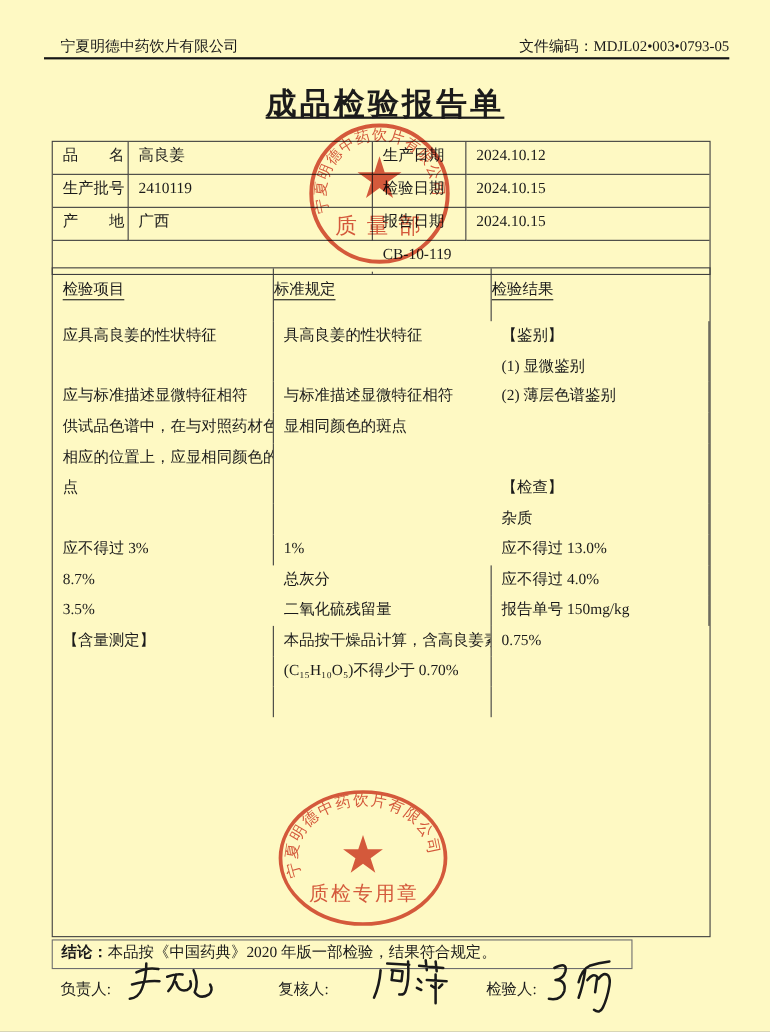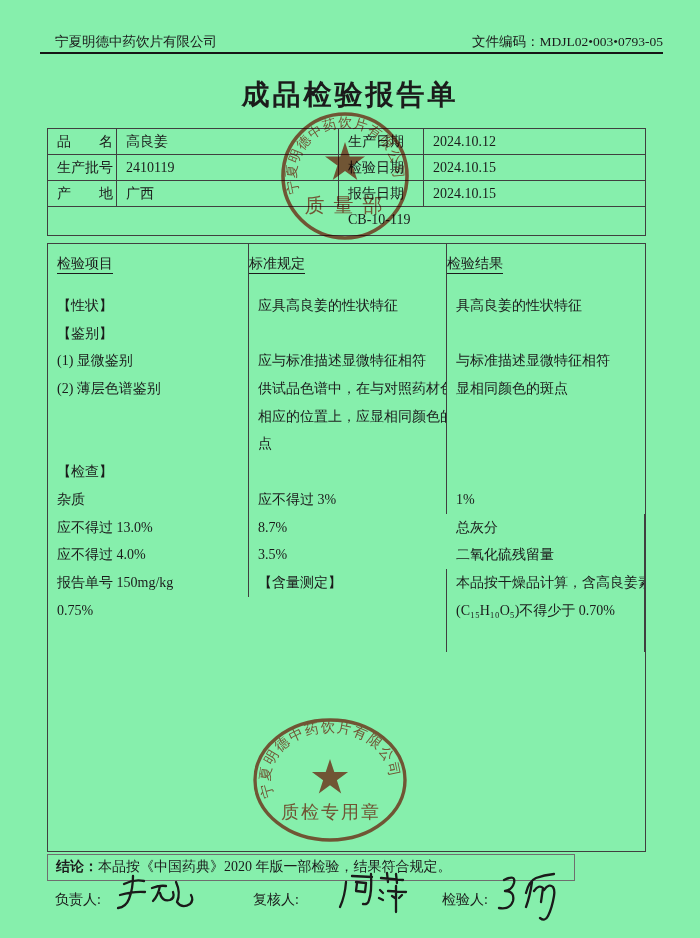--- a/index.html
+++ b/index.html
@@ -1,30 +1,30 @@
 <!DOCTYPE html>
 <html><head>
 <meta charset="utf-8">
 <style>
   html,body { margin:0; padding:0; }
   body { background:#888; }
   .page {
     position:relative; width:700px; height:938px; margin:0 auto;
-    background:#86efac; overflow:hidden;
+    background:#fef9c3; overflow:hidden;
     font-family:"Liberation Serif","DejaVu Serif",serif;
     color:#1b1b1b; font-size:14px;
   }
   
   .top-header { position:absolute; left:40px; right:37px; top:31px; height:20px; display:flex; justify-content:space-between; align-items:flex-end; font-size:13.5px; }
   .top-header .company { padding-left:15px; }
   .header-rule { position:absolute; left:40px; right:37px; top:52px; border-top:2.5px solid #161616; }
-  .doc-title { position:absolute; left:0; right:0; top:76px; text-align:center; font-size:28px; font-weight:bold; letter-spacing:3px; }
+  .doc-title { position:absolute; left:0; right:0; top:76px; text-align:center; font-size:28px; font-weight:bold; letter-spacing:3px;text-decoration:underline; }
   
   .info-table {
-    position:absolute; left:47px; top:128px; width:599px; height:108px;
+    position:absolute; left:47px; top:128px; width:599px; height:122px;
     display:grid; grid-template-columns:69px 222px 85px 1fr; grid-template-rows:repeat(4,1fr);
     border:1px solid #3f3f3f; box-sizing:border-box;
   }
   .ic { line-height:26px; padding-left:9px; white-space:nowrap; overflow:hidden; box-sizing:border-box;
         border-right:1px solid #3f3f3f; border-bottom:1px solid #3f3f3f; }
   .ic.last-col { border-right:none; }
   .ic.last-row { border-bottom:none; }
   .ic.span2a { grid-column:1 / 3;margin-top:28px; }
   .ic.span2b { grid-column:3 / 5; }
   
@@ -86,21 +86,20 @@
 
     <div class="ic span2a last-row">报告单号</div>
     <div class="ic span2b last-col last-row">CB-10-119</div>
   </div>
 
   <div class="main-table">
     <div class="mc cb hdr"><span>检验项目</span></div>
     <div class="mc cb hdr center"><span>标准规定</span></div>
     <div class="mc hdr center"><span>检验结果</span></div>
 
-    <div class="mc cb">【性状】</div>
     <div class="mc cb">应具高良姜的性状特征</div>
     <div class="mc">具高良姜的性状特征</div>
 
     <div class="mc cb">【鉴别】</div>
     <div class="mc cb"></div>
     <div class="mc"></div>
 
     <div class="mc cb">(1) 显微鉴别</div>
     <div class="mc cb">应与标准描述显微特征相符</div>
     <div class="mc">与标准描述显微特征相符</div>

